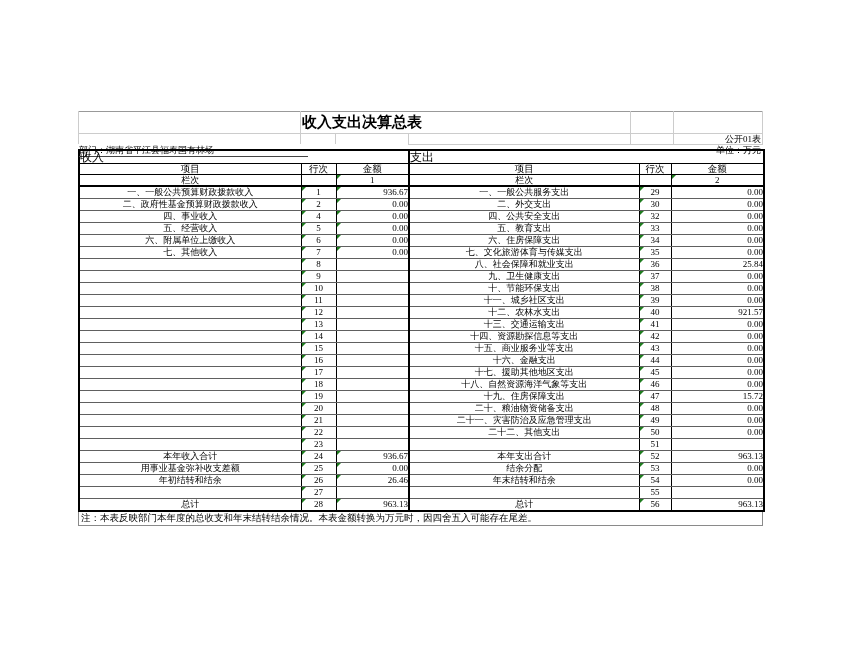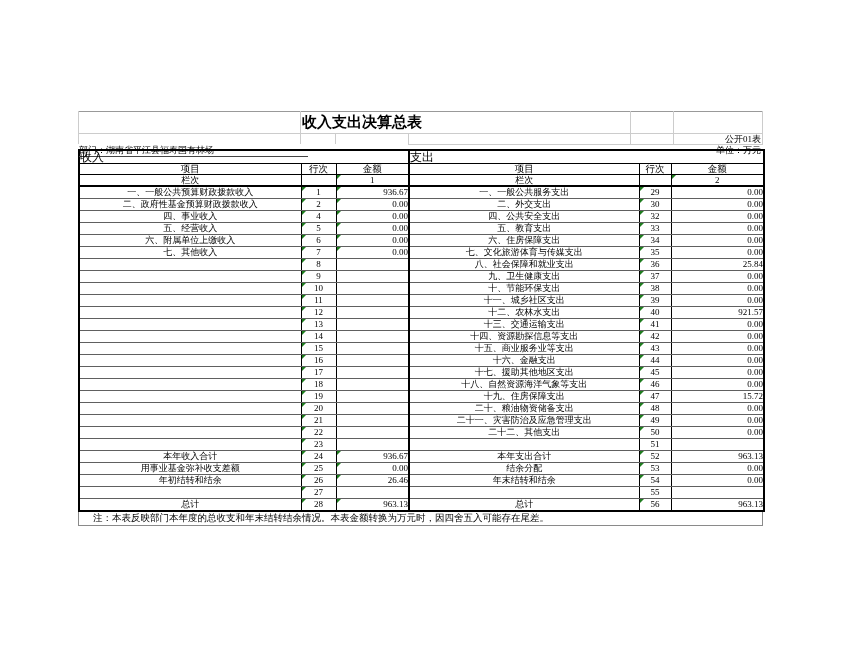--- a/index.html
+++ b/index.html
@@ -37,21 +37,21 @@
   .mid{border-left-width:2px !important;border-left-color:#000 !important;}
   .total{text-align:center;font-weight:bold;padding-left:0;}
   .tri-cell::before{
     content:"";position:absolute;top:0;left:0;width:0;height:0;
     border-top:4px solid #1f7d1f;border-right:4px solid transparent;
   }
 
   
   .note{
     border:1px solid #8a8a8a;border-top:none;height:13px;line-height:13px;
-    font-size:9.5px;padding-left:14px;white-space:nowrap;overflow:hidden;
+    font-size:9.5px;padding-left:2px;white-space:nowrap;overflow:hidden;
   }
 </style>
 </head>
 <body>
 
 <div class="sheet">
 
   <div class="title-area">
 
     <div class="gl dark" style="left:0;top:0;width:685px;height:1px;"></div>

